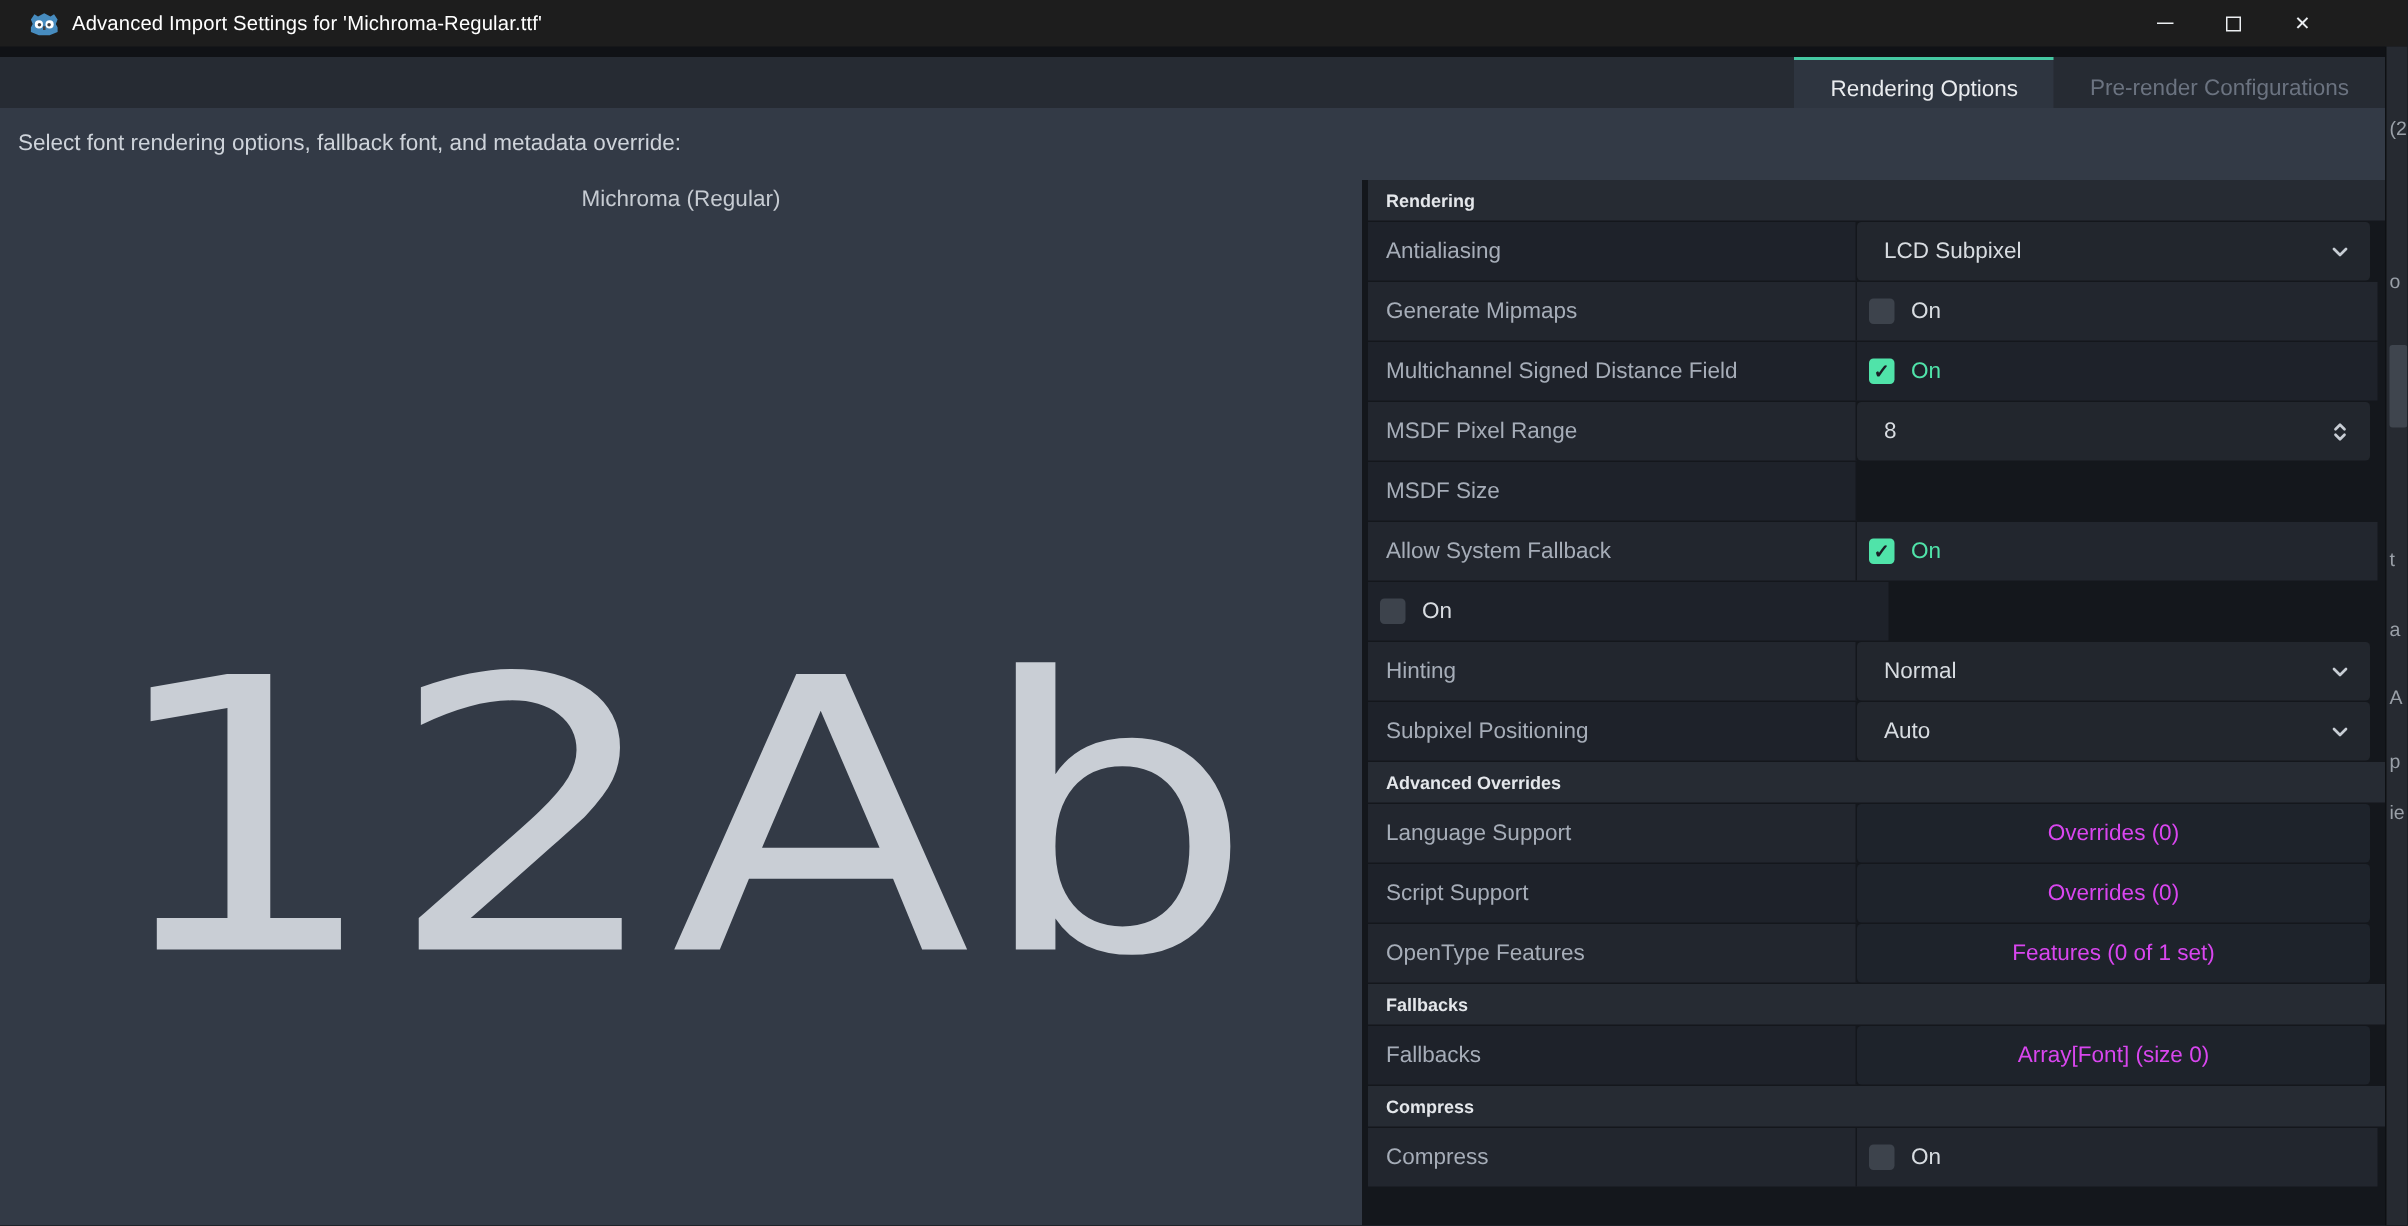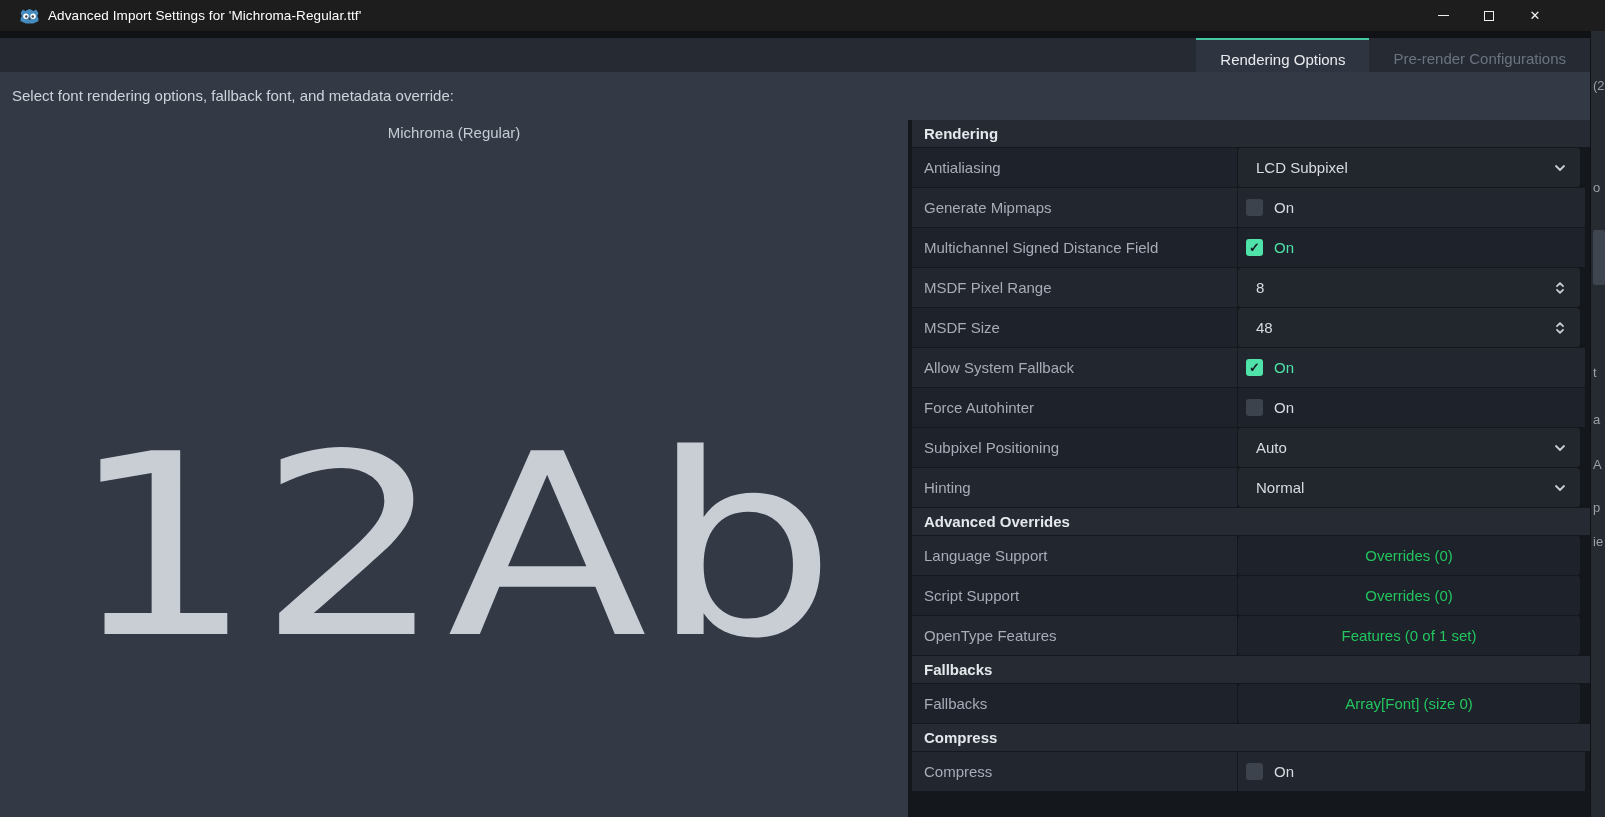--- a/index.html
+++ b/index.html
@@ -34,32 +34,32 @@
   .sample { position:absolute; left:0; top:408px; width:908px; text-align:center;
             font-family:"DejaVu Sans", sans-serif; font-size:252px; line-height:1.1;
             letter-spacing:3px; color:var(--preview-text);
             transform:scaleX(1.16); transform-origin:50% 50%; }
 
   
   .inspector { position:absolute; left:908px; top:120px; width:682px; height:697px;
                background:var(--panel); padding-left:4px; overflow:hidden; }
   .cat-bar { height:27px; margin-bottom:1px; background:var(--category-bar);
              display:flex; align-items:center; padding-left:12px;
-             font-size:15px; font-weight:bold; color:var(--heading-text); }
+             font-size:12px; font-weight:bold; color:var(--heading-text); }
   .prow { height:39px; margin-bottom:1px; display:flex; }
   .plabel { width:326px; display:flex; align-items:center; padding-left:12px;
             font-size:15px; color:var(--label-text); border-right:1px solid var(--panel); }
   .pvalue { width:347px; display:flex; align-items:center; }
   .stripe0 .plabel, .stripe0 .pvalue.plain { background:#1e222a; }
   .stripe1 .plabel, .stripe1 .pvalue.plain { background:#22262e; }
   .field { width:342px; height:39px; display:flex; align-items:center;
            background:var(--field); border-radius:3px; padding:0 12px 0 18px; cursor:default;justify-content:flex-end; }
   .field .val { flex:1; font-size:15px; color:var(--value-text); }
   .pbtn { width:342px; height:39px; background:var(--button); border:none; border-radius:3px;
-          font-family:"Liberation Sans", sans-serif; font-size:15px; color:#22c55e; cursor:default; }
+          font-family:"Liberation Sans", sans-serif; font-size:15px; color:#d946ef; cursor:default; }
   .pvalue.plain { padding-left:8px; gap:11px; }
   .cb { width:17px; height:17px; border-radius:3px; background:#3d434c;
         display:flex; align-items:center; justify-content:center;
         font-size:13px; font-weight:bold; color:#1b1f26; cursor:default; }
   .cb.checked { background:var(--accent-green); }
   .onlbl { font-size:15px; color:var(--value-text); }
   .onlbl.green { color:var(--accent-green); }
   .ficon { flex:0 0 auto; }
 
   
@@ -146,60 +146,50 @@
             <span class="val">8</span>
             <svg viewBox="0 0 16 16" width="16" height="16" class="ficon">
               <path d="M5 6.2 L8 3.2 L11 6.2" fill="none" stroke="#c8cdd4" stroke-width="1.8" stroke-linecap="round" stroke-linejoin="round"></path>
               <path d="M5 9.8 L8 12.8 L11 9.8" fill="none" stroke="#c8cdd4" stroke-width="1.8" stroke-linecap="round" stroke-linejoin="round"></path>
             </svg>
           </div>
         </div>
       </div>
       <div class="prow stripe0">
         <div class="plabel">MSDF Size</div>
-        <div class="pvalue">
-          <div class="field">
-            <span class="val">48</span>
-            <svg viewBox="0 0 16 16" width="16" height="16" class="ficon">
-              <path d="M5 6.2 L8 3.2 L11 6.2" fill="none" stroke="#c8cdd4" stroke-width="1.8" stroke-linecap="round" stroke-linejoin="round"></path>
-              <path d="M5 9.8 L8 12.8 L11 9.8" fill="none" stroke="#c8cdd4" stroke-width="1.8" stroke-linecap="round" stroke-linejoin="round"></path>
-            </svg>
-          </div>
-        </div>
       </div>
       <div class="prow stripe1">
         <div class="plabel">Allow System Fallback</div>
         <div class="pvalue plain">
           <span class="cb checked">✓</span>
           <span class="onlbl green">On</span>
         </div>
       </div>
       <div class="prow stripe0">
-        <div class="plabel">Force Autohinter</div>
         <div class="pvalue plain">
           <span class="cb"></span>
           <span class="onlbl">On</span>
         </div>
       </div>
+      <div class="prow stripe1">
+        <div class="plabel">Hinting</div>
+        <div class="pvalue">
+          <div class="field">
+            <span class="val">Normal</span>
+            <svg viewBox="0 0 16 16" width="16" height="16" class="ficon">
+              <path d="M4 6 L8 10 L12 6" fill="none" stroke="#c8cdd4" stroke-width="1.8" stroke-linecap="round" stroke-linejoin="round"></path>
+            </svg>
+          </div>
+        </div>
+      </div>
       <div class="prow stripe0">
         <div class="plabel">Subpixel Positioning</div>
         <div class="pvalue">
           <div class="field">
             <span class="val">Auto</span>
-            <svg viewBox="0 0 16 16" width="16" height="16" class="ficon">
-              <path d="M4 6 L8 10 L12 6" fill="none" stroke="#c8cdd4" stroke-width="1.8" stroke-linecap="round" stroke-linejoin="round"></path>
-            </svg>
-          </div>
-        </div>
-      </div>
-      <div class="prow stripe1">
-        <div class="plabel">Hinting</div>
-        <div class="pvalue">
-          <div class="field">
-            <span class="val">Normal</span>
             <svg viewBox="0 0 16 16" width="16" height="16" class="ficon">
               <path d="M4 6 L8 10 L12 6" fill="none" stroke="#c8cdd4" stroke-width="1.8" stroke-linecap="round" stroke-linejoin="round"></path>
             </svg>
           </div>
         </div>
       </div>
       <div class="cat-bar">Advanced Overrides</div>
       <div class="prow stripe1">
         <div class="plabel">Language Support</div>
         <div class="pvalue">

